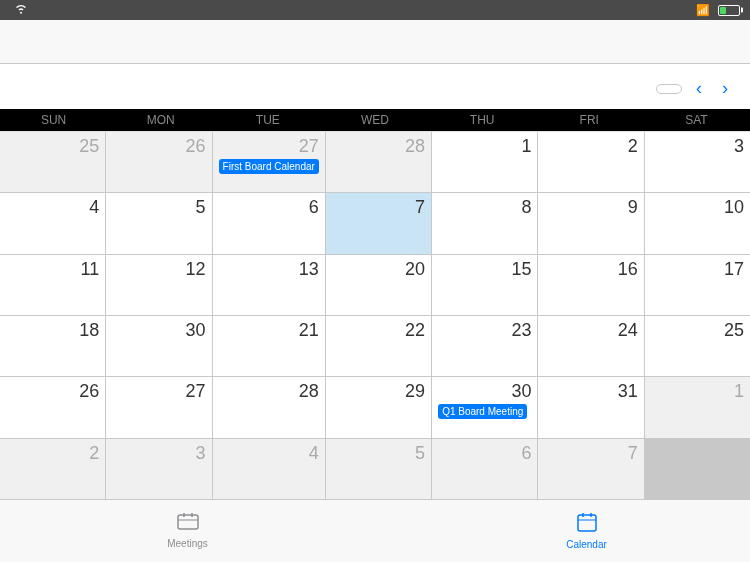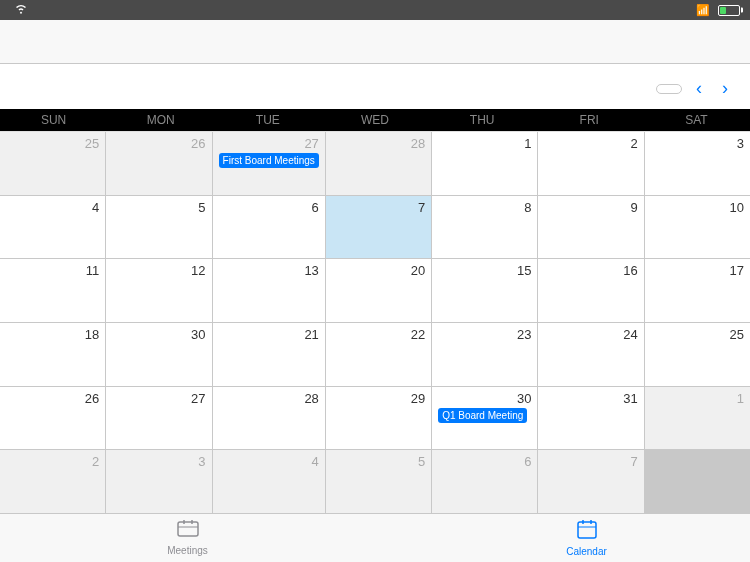--- a/index.html
+++ b/index.html
@@ -122,21 +122,21 @@
       position: relative;
       min-height: 0;
     }
     .calendar-cell.other-month {
       background: #f0f0f0;
     }
     .calendar-cell.today {
       background: #c9e5f5;
     }
     .day-number {
-      font-size: 13px;
+      font-size: 18px;
       color: #333;
       font-weight: 400;
       text-align: right;
       display: block;
     }
     .day-number.other {
       color: #aaa;
     }
     .event-tag {
       display: inline-block;
@@ -149,21 +149,21 @@
       white-space: nowrap;
       overflow: hidden;
       text-overflow: ellipsis;
       max-width: 100%;
     }
 
     
     .tab-bar {
       background: #f8f8f8;
       border-top: 1px solid #c8c8c8;
-      height: 49px;
+      height: 63px;
       display: flex;
       align-items: center;
       justify-content: space-around;
       flex-shrink: 0;
     }
     .tab-item {
       display: flex;
       flex-direction: column;
       align-items: center;
       gap: 2px;
@@ -267,21 +267,21 @@
     <div class="day-header">SAT</div>
   </div>
 
 <div class="calendar-grid" id="calendar-grid">
     <div class="calendar-cell other-month">
       <span class="day-number other">25</span>
     </div>
     <div class="calendar-cell other-month">
       <span class="day-number other">26</span>
     </div>
-    <div class="calendar-cell other-month"><span class="day-number other">27</span><span class="event-tag">First Board Meetings</span></div>
+    <div class="calendar-cell other-month"><span class="day-number other">27</span><span class="event-tag">First Board Calendar</span></div>
     <div class="calendar-cell other-month">
       <span class="day-number other">28</span>
     </div>
     <div class="calendar-cell">
       <span class="day-number">1</span>
     </div>
     <div class="calendar-cell">
       <span class="day-number">2</span>
     </div>
     <div class="calendar-cell">

